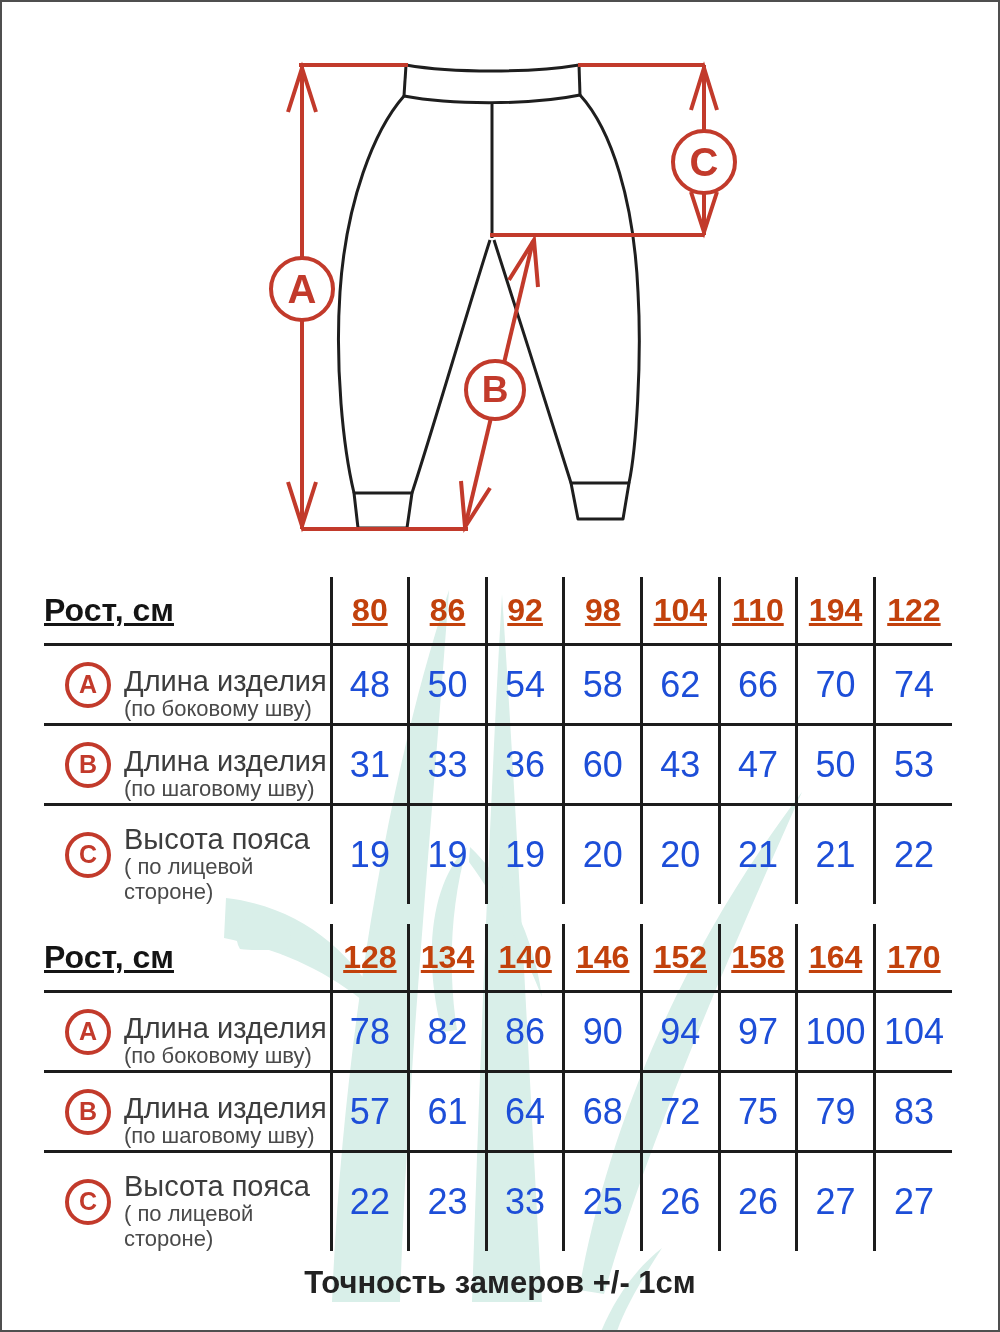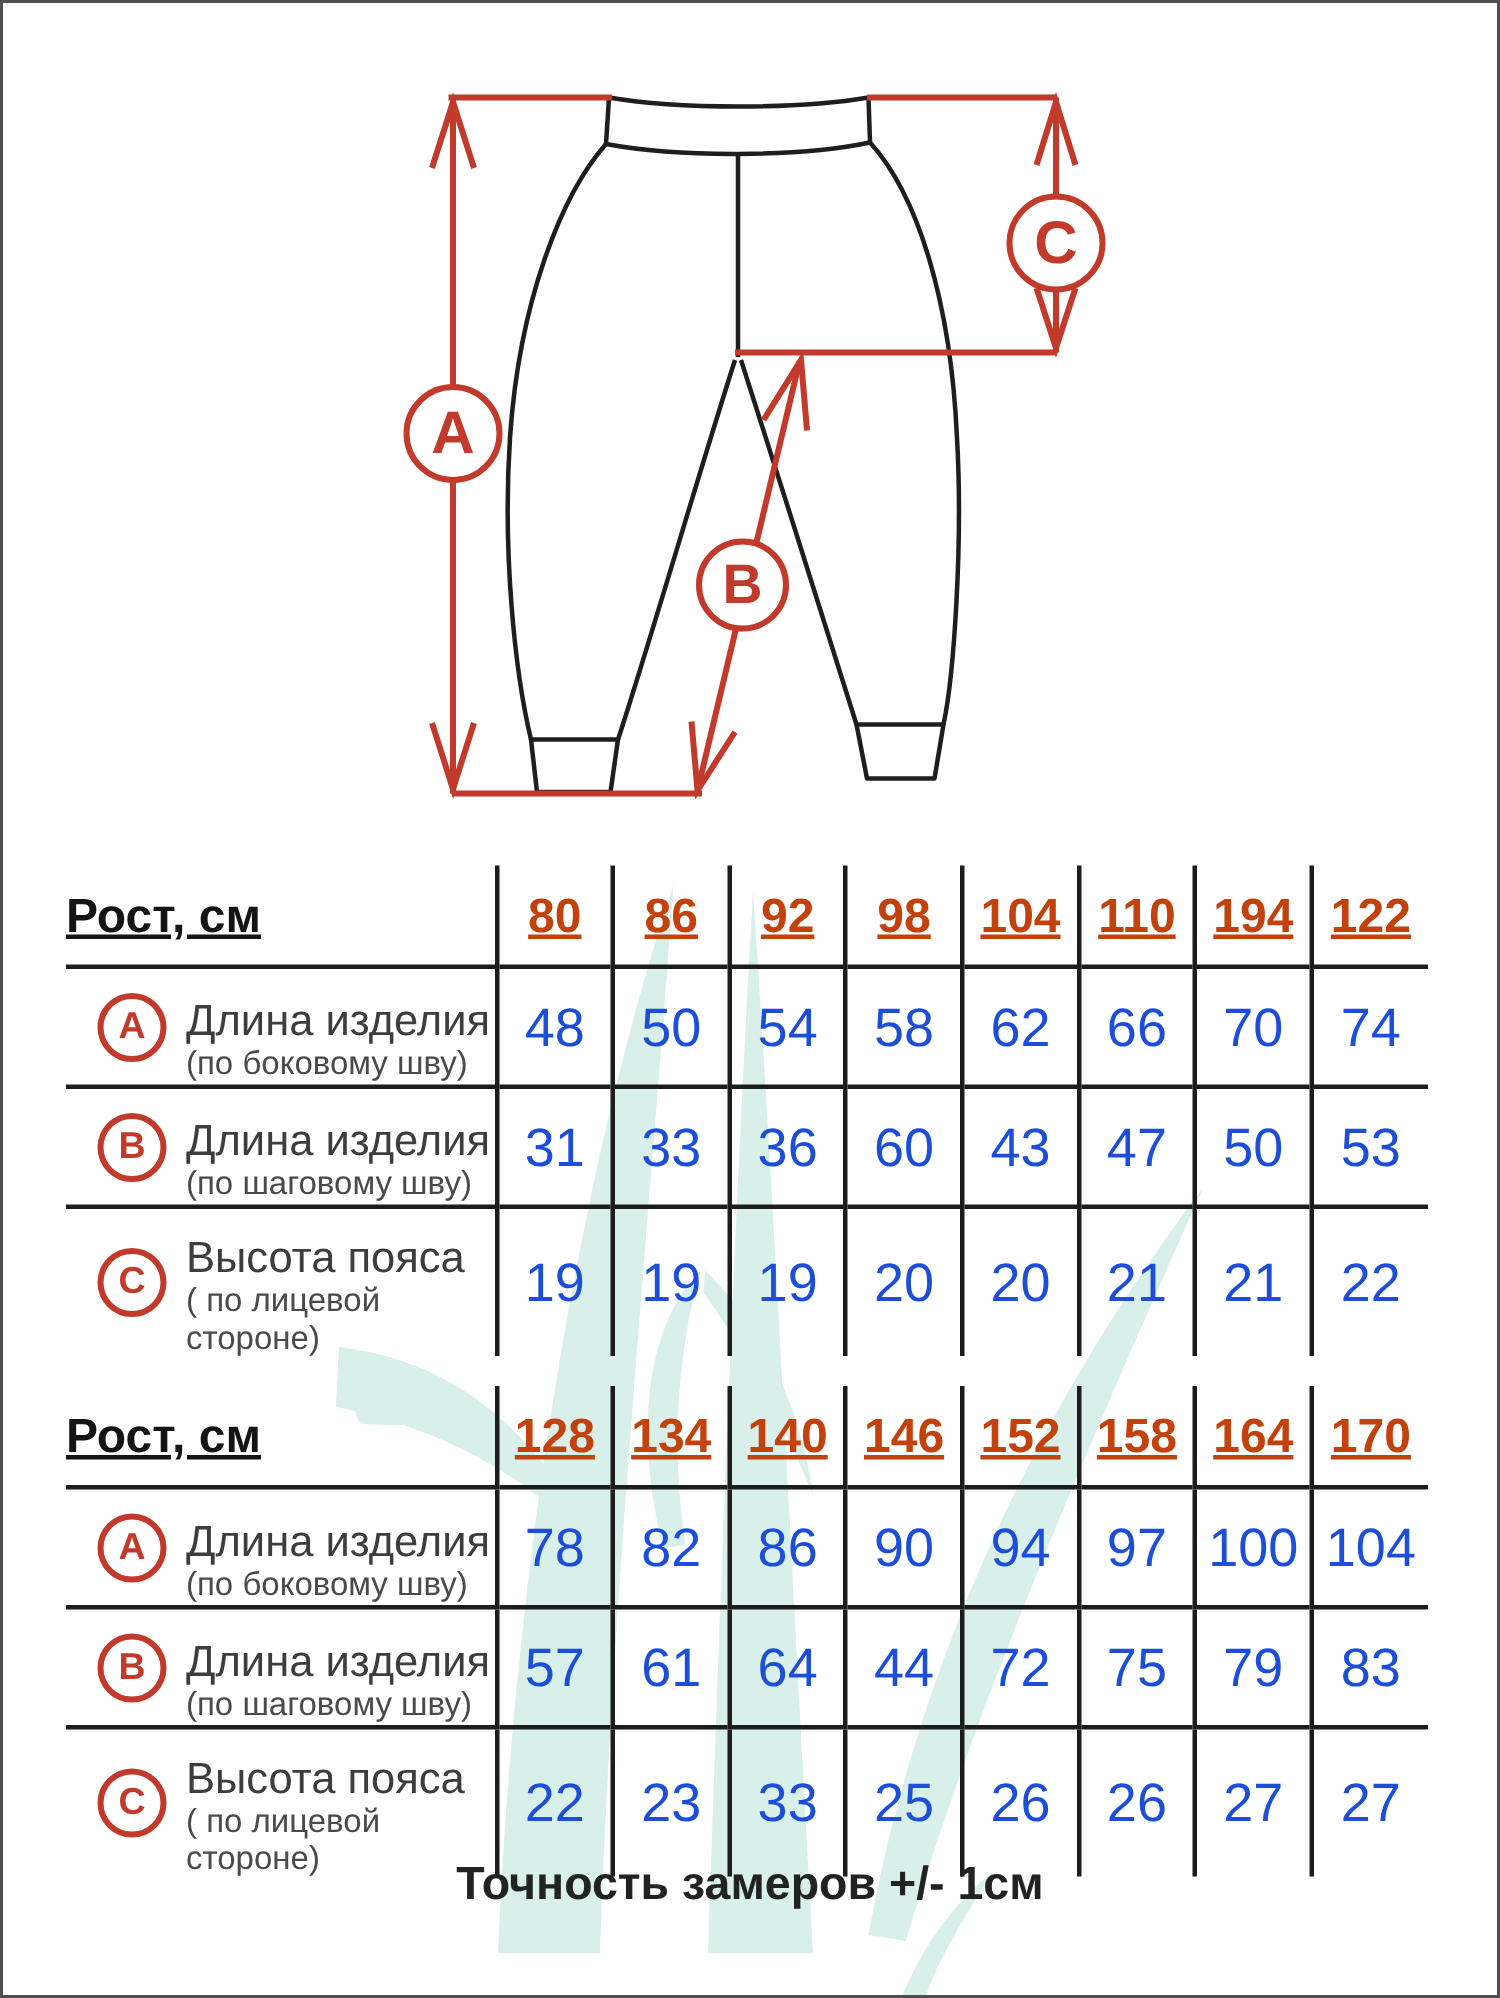--- a/index.html
+++ b/index.html
@@ -68,21 +68,21 @@
     background:#ffffff;
     color:#c23a2b; font-size:25px; font-weight:bold;
     display:flex; align-items:center; justify-content:center;
   }
   .label-text { margin-left:13px;margin-top:18px; }
   .label-title { display:block; font-size:29px; color:#3d3d3d; line-height:1.08; }
   .label-sub   { display:block; font-size:22px; color:#4a4a4a; line-height:1.1; }
 
   
   .note {
-    position:absolute; left:0; top:1236px; width:100%; z-index:1;
+    position:absolute; left:0; top:1263px; width:100%; z-index:1;
     text-align:center;
     font-size:31px; font-weight:bold; color:#222222;
   }
 </style>
 </head>
 <body>
 
 <div class="page">
 
   <svg class="watermark" width="1000" height="1332" viewBox="0 0 1000 1332">
@@ -274,21 +274,21 @@
           <span class="letter-badge">B</span>
           <span class="label-text">
             <span class="label-title">Длина изделия</span>
             <span class="label-sub">(по шаговому шву)</span>
           </span>
         </div>
       </td>
       <td class="val">57</td>
       <td class="val">61</td>
       <td class="val">64</td>
-      <td class="val">44</td>
+      <td class="val">68</td>
       <td class="val">72</td>
       <td class="val">75</td>
       <td class="val">79</td>
       <td class="val">83</td>
     </tr>
     <tr class="r">
       <td>
         <div class="row-label">
           <span class="letter-badge">C</span>
           <span class="label-text">

